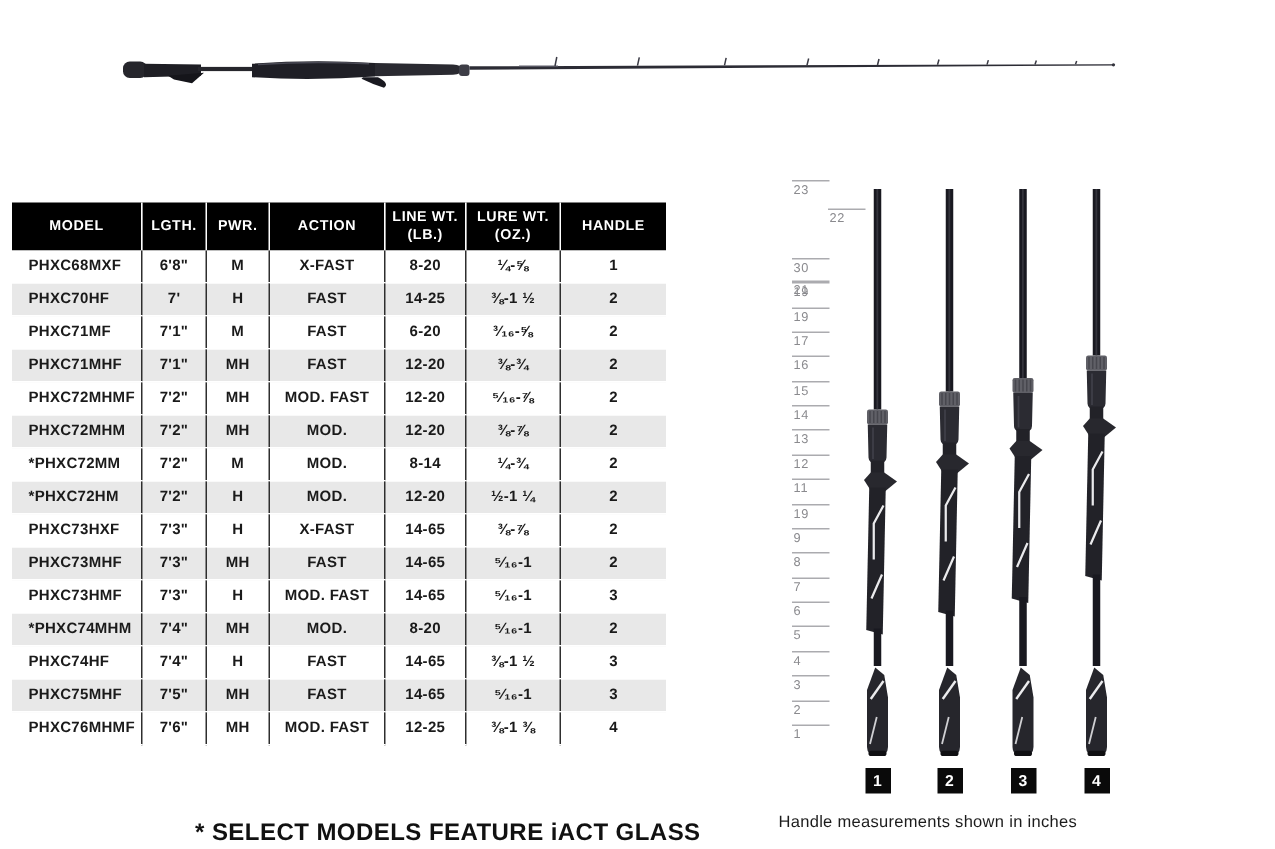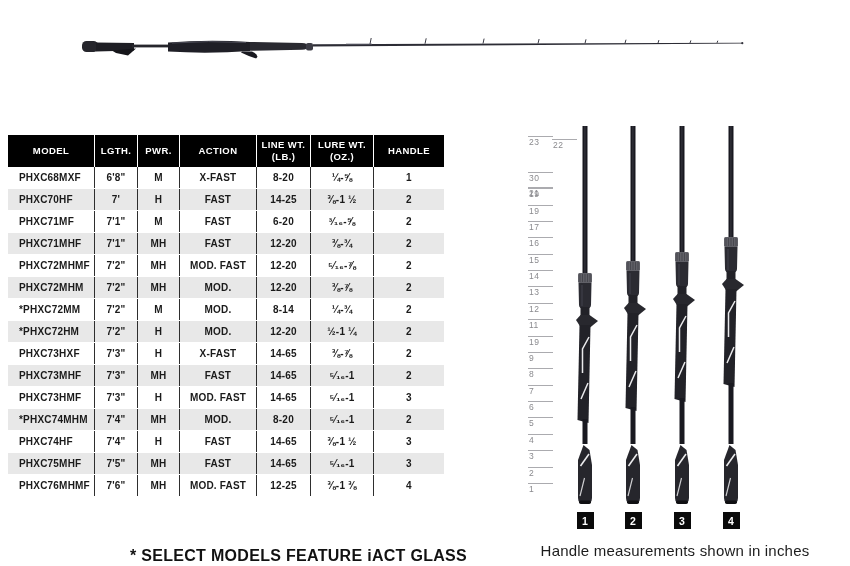--- a/index.html
+++ b/index.html
@@ -31,22 +31,22 @@
 
   
   .diagram{position:absolute;left:515px;top:118px;width:332px;height:448px;}
   .handles-svg{position:absolute;left:0;top:0;width:332px;height:448px;}
   .ruler{position:absolute;left:0;top:0;width:45px;height:400px;}
   .ruler-mark{position:absolute;left:13px;width:26px;height:13px;}
   .ruler-line{position:absolute;left:0;top:0;width:25px;height:1px;background:#ababaf;}
   .ruler-num{position:absolute;left:1px;top:1px;font-size:8.5px;color:#8a8a8e;letter-spacing:.5px;}
   .handle-box{position:absolute;top:394px;width:17px;height:17px;background:#0a0a0a;color:#fff;
               font-size:10.5px;font-weight:bold;display:flex;align-items:center;justify-content:center;}
-  .diagram-caption{position:absolute;left:20px;top:424px;width:280px;text-align:center;
-                   font-size:15px;color:#1c1c1c;letter-spacing:.2px;}
+  .diagram-caption{position:absolute;left:4px;top:424px;width:280px;text-align:left;
+                   font-size:11px;color:#1c1c1c;letter-spacing:.2px;}
 </style>
 </head>
 <body>
 
 <div class="page">
 
   <svg class="rod-photo" viewBox="0 0 672 34" xmlns="http://www.w3.org/2000/svg">
     <g>
       <rect x="4" y="11" width="16" height="11" rx="4.5" fill="#26262c"></rect>
       <path d="M 18,12.5 L 56,13 L 56,20.5 L 18,21.5 Z" fill="#1e1e24"></path>
@@ -296,21 +296,21 @@
           <path d="M 210.5,171 L 221.5,171 L 219.5,269 L 208.5,266 Z" fill="#222228"></path>
           <path d="M 220,183 L 213.5,195 L 213.5,219 M 219,229 L 212,245" stroke="#eaeaec" stroke-width="1.5" fill="none"></path>
           <rect x="213.5" y="265" width="5" height="61" fill="#191920"></rect>
           <path d="M 209,342 L 214.5,327 L 220.5,332 L 223,347 L 223,380 Q 223,386 216,386 Q 209,386 209,380 Z" fill="#26262c"></path>
           <path d="M 211.5,348 L 220,336" stroke="#ececee" stroke-width="1.6" fill="none"></path>
           <path d="M 211,378 L 215.5,360" stroke="#cfcfd2" stroke-width="1.2" fill="none"></path>
           <rect x="210" y="382.5" width="12" height="3.5" rx="1.75" fill="#0f0f12"></rect>
         </g>
       </svg>
     <div id="ruler" class="ruler">
-        <div class="ruler-mark" style="top: 18px;">
+        <div class="ruler-mark" style="top: 2px;">
           <span class="ruler-line"></span>
           <span class="ruler-num">23</span>
         </div>
         <div class="ruler-mark" style="top: 21.02px; margin-left: 24px;">
           <span class="ruler-line"></span>
           <span class="ruler-num">22</span>
         </div>
         <div class="ruler-mark" style="top: 37.4px; margin-top: 32px;">
           <span class="ruler-line"></span>
           <span class="ruler-num">21</span>

